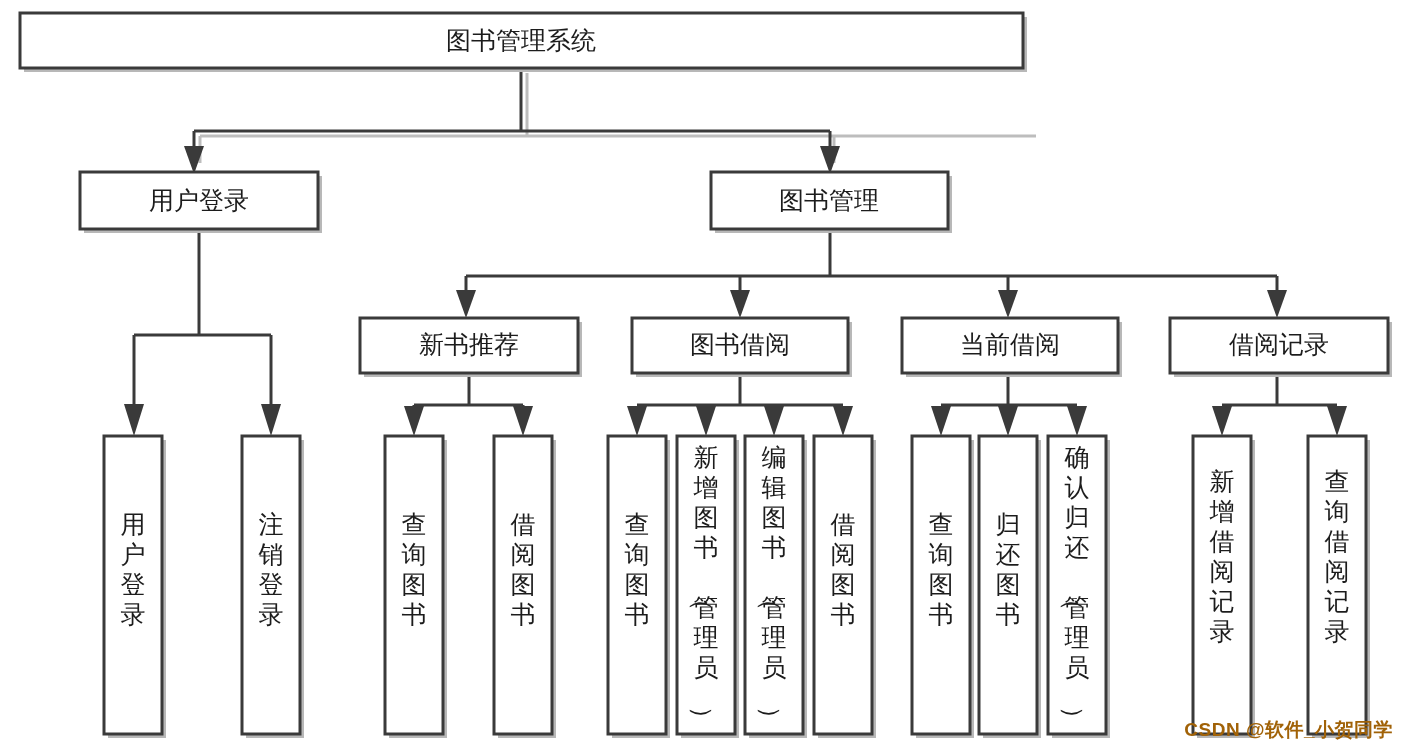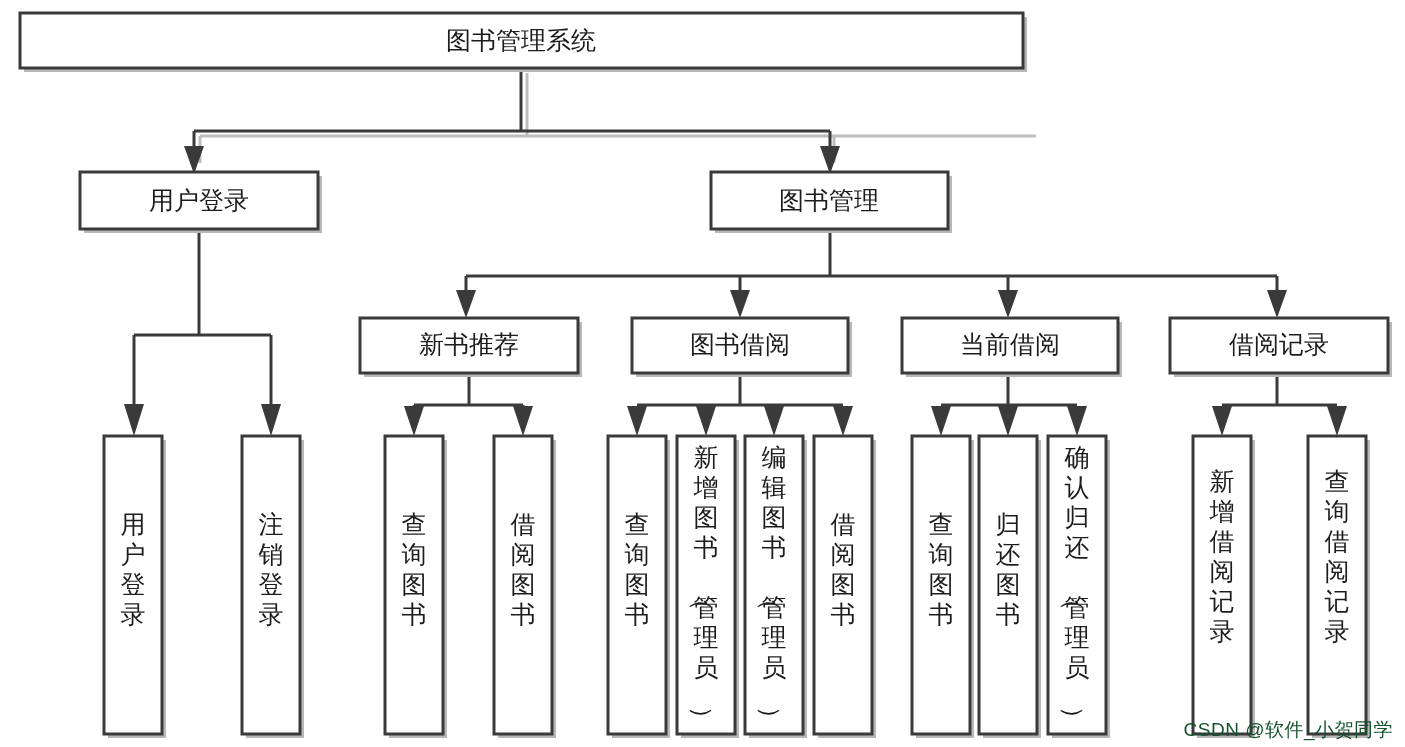--- a/index.html
+++ b/index.html
@@ -62,24 +62,25 @@
     font-size: 25px;
     fill: #1c1c1c;
     text-anchor: middle;
   }
   .watermark {
     position: absolute;
     right: 12px;
     bottom: 4px;
     font-family: "Liberation Sans", "DejaVu Sans", sans-serif;
     font-size: 19px;
-    color: #14532d;
+    color: #a16207;
     letter-spacing: 0.5px;
     white-space: nowrap;
     pointer-events: none;
+    font-weight: bold;
   }
 </style>
 </head>
 <body>
 
 <div id="diagram-root">
   <svg class="flow" viewBox="0 0 1405 747" xmlns="http://www.w3.org/2000/svg">
 
     <g>
 

